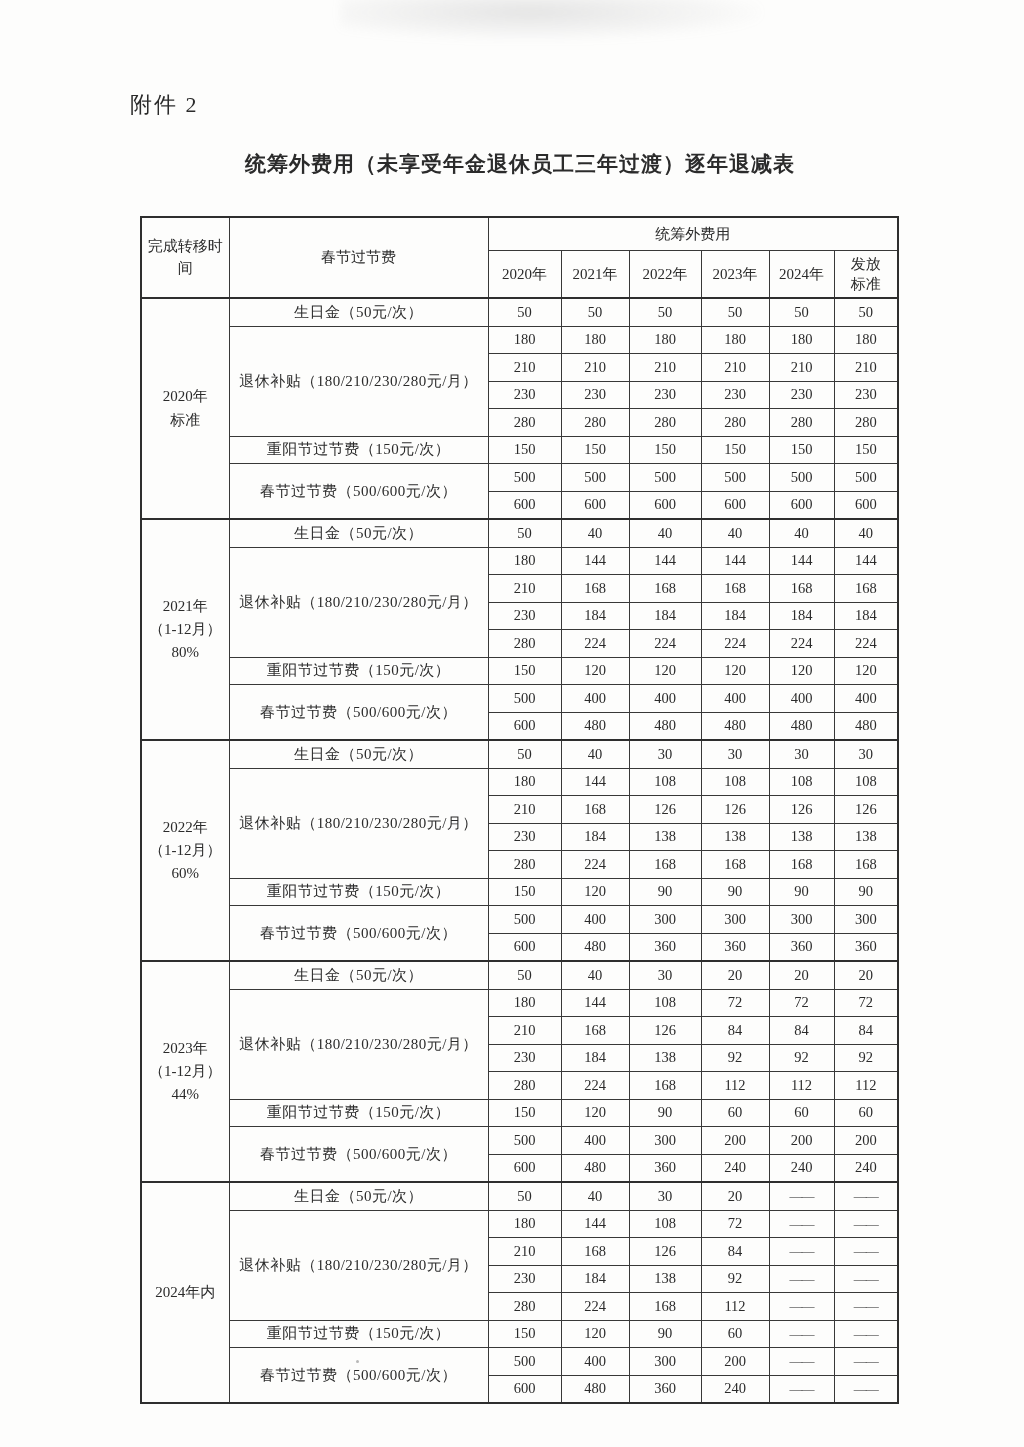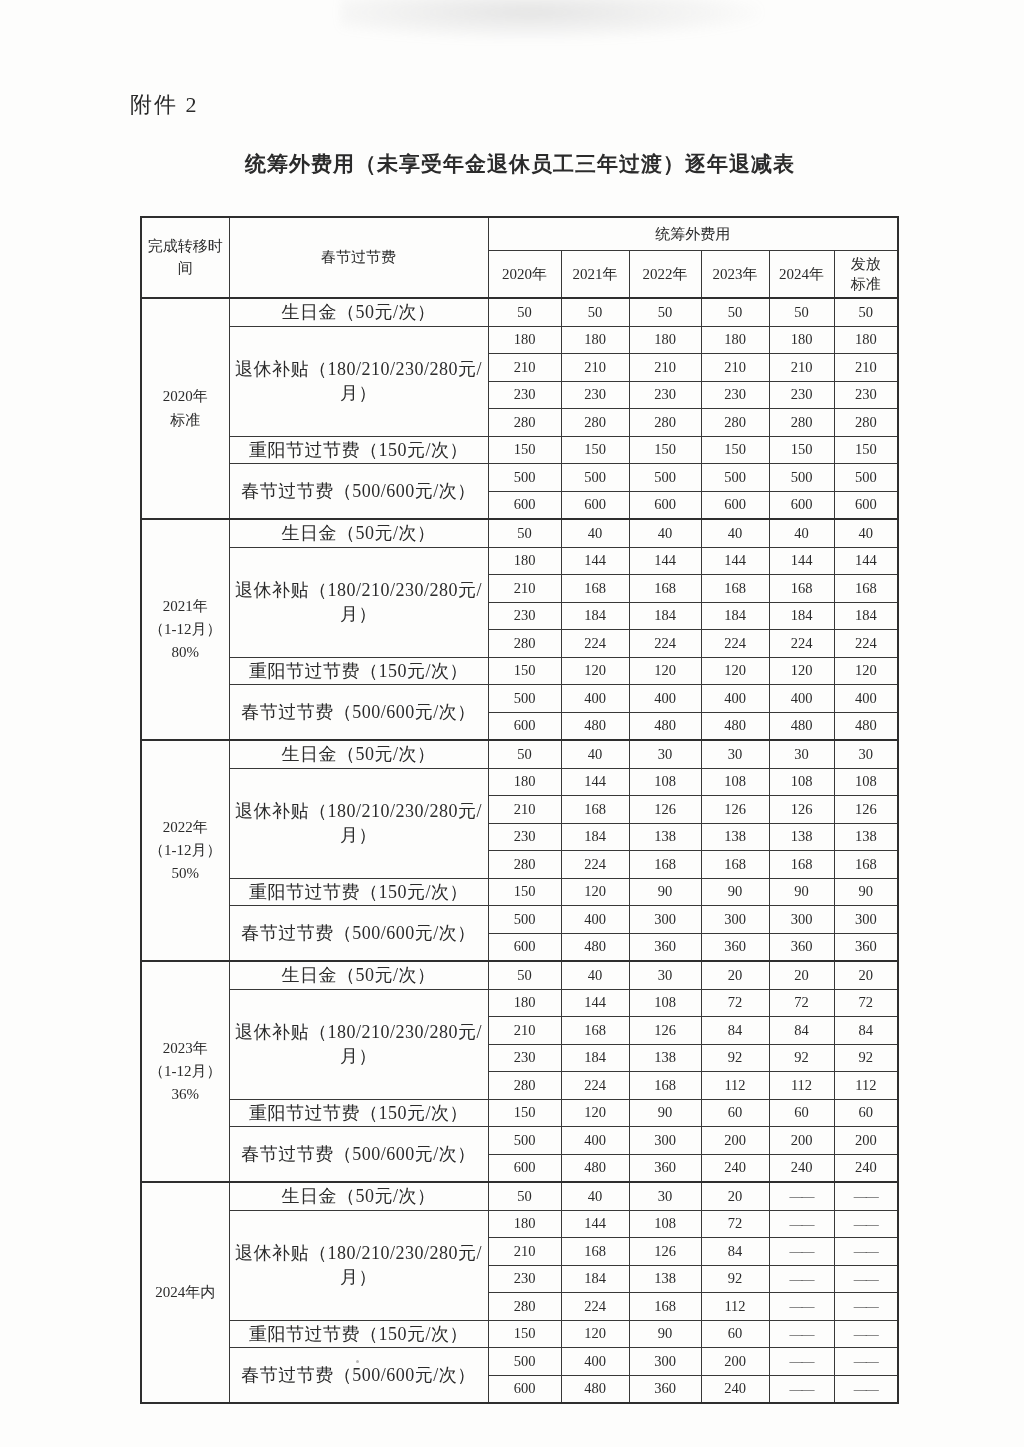--- a/index.html
+++ b/index.html
@@ -41,21 +41,21 @@
     overflow:hidden;
   }
   .fee-table{border:2px solid #2e2e2e;}
   thead th{font-weight:normal;font-size:15px;}
   tr.hdr-top th{height:32px;}
   tr.hdr-years th{height:46px;}
   tr.hdr-years{border-bottom:2px solid #2e2e2e;}
   th.th-transfer div{line-height:1.45;}
   th.th-death span{display:inline-block;width:2.3em;line-height:1.35;}
   tbody td{height:26.5px;font-size:14px;}
-  td.fee-cell{font-size:18px;letter-spacing:0.5px;}
+  td.fee-cell{font-size:15px;letter-spacing:0.5px;}
   td.period-cell{font-size:15px;}
   td.period-cell div{line-height:1.55;}
   tr.block-start td{border-top:2px solid #2e2e2e;}
   td.val-cell{font-size:14.5px;}
   td.dash{color:#4a4a4a;letter-spacing:-1px;font-size:13px;}
   .dot-artifact{
     position:absolute;left:356px;top:1360px;width:3px;height:3px;
     background:#9a9a9a;border-radius:50%;opacity:.7;
   }
 </style>
@@ -242,21 +242,21 @@
           <td class="val-cell">480</td>
           <td class="val-cell">480</td>
           <td class="val-cell">480</td>
           <td class="val-cell">480</td>
           <td class="val-cell">480</td>
         </tr>
         <tr class="block-start">
           <td rowspan="8" class="period-cell">
             <div>2022年</div>
             <div>（1-12月）</div>
-            <div>50%</div>
+            <div>60%</div>
           </td>
           <td rowspan="1" class="fee-cell">生日金（50元/次）</td>
           <td class="val-cell">50</td>
           <td class="val-cell">40</td>
           <td class="val-cell">30</td>
           <td class="val-cell">30</td>
           <td class="val-cell">30</td>
           <td class="val-cell">30</td>
         </tr>
         <tr>
@@ -315,21 +315,21 @@
           <td class="val-cell">480</td>
           <td class="val-cell">360</td>
           <td class="val-cell">360</td>
           <td class="val-cell">360</td>
           <td class="val-cell">360</td>
         </tr>
         <tr class="block-start">
           <td rowspan="8" class="period-cell">
             <div>2023年</div>
             <div>（1-12月）</div>
-            <div>36%</div>
+            <div>44%</div>
           </td>
           <td rowspan="1" class="fee-cell">生日金（50元/次）</td>
           <td class="val-cell">50</td>
           <td class="val-cell">40</td>
           <td class="val-cell">30</td>
           <td class="val-cell">20</td>
           <td class="val-cell">20</td>
           <td class="val-cell">20</td>
         </tr>
         <tr>

